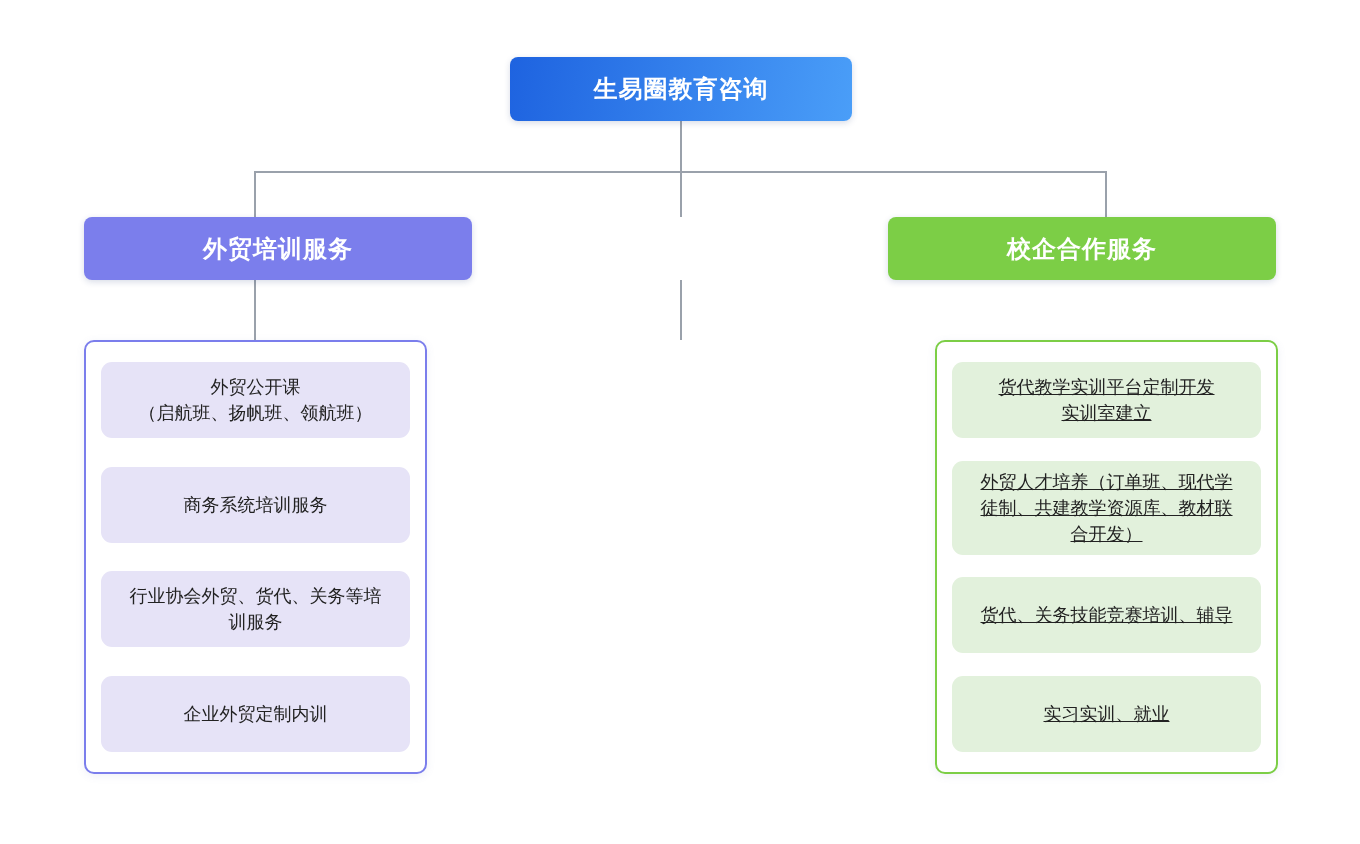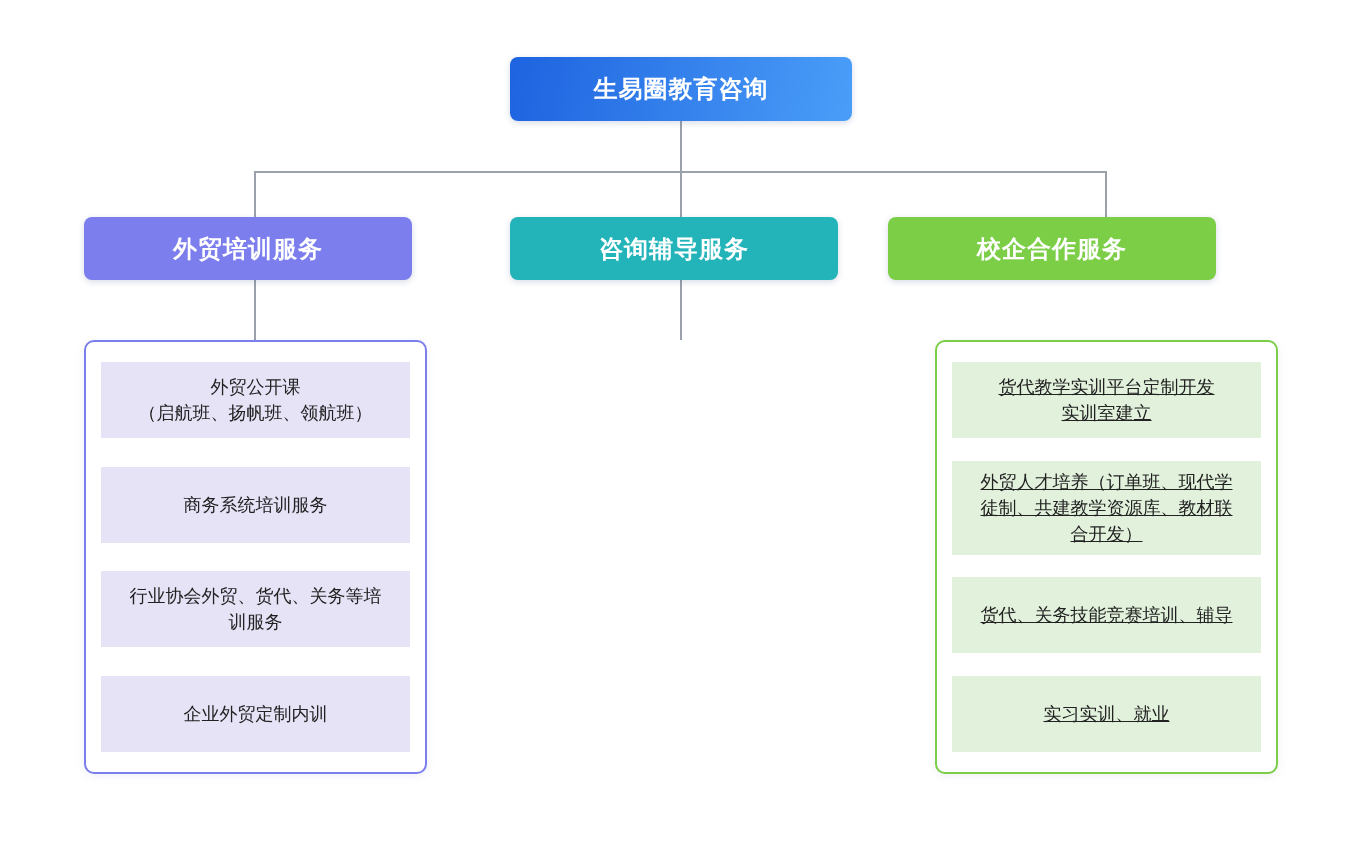--- a/index.html
+++ b/index.html
@@ -25,39 +25,39 @@
     color:var(--node_text,#fff);
     font-weight:bold;font-size:24px;
     letter-spacing:1px;
     box-shadow:0 2px 6px rgba(40,60,120,0.18);
     box-sizing:border-box;
   }
   .node.root{
     left:510px;top:57px;width:342px;height:64px;
     background:linear-gradient(100deg,var(--root_gradient_from,#1E63E0),var(--root_gradient_to,#4A9EF8));
   }
-  .node.header{top:217px;width:328px;height:63px;}
+  .node.header{top:217px;width:388px;height:63px;}
   .node.h1{left:84px;background:var(--branch1,#7B7EEC);}
   .node.h2{left:510px;background:var(--branch2,#23B4BA);}
   .node.h3{left:888px;background:var(--branch3,#7CCE46);}
   
   .container{
     position:absolute;top:340px;width:343px;height:434px;
     background:#fff;
     border:2px solid;border-radius:10px;
     box-sizing:border-box;
     display:flex;flex-direction:column;justify-content:space-between;
     padding:20px 15px;
     box-shadow:0 2px 8px rgba(100,110,180,0.10);
   }
   .container.c1{left:84px;border-color:var(--branch1,#7B7EEC);}
   .container.c2{left:510px;border-color:var(--branch2,#23B4BA);}
   .container.c3{left:935px;border-color:var(--branch3,#7CCE46);}
   .item{
-    border-radius:0;
+    border-radius:11px;
     min-height:76px;
     display:flex;align-items:center;justify-content:center;
     text-align:center;
     font-size:18px;line-height:1.45;
     color:var(--item_text,#222);
     padding:8px 23px;
     box-sizing:border-box;
     white-space:pre-line;
   }
   .c1 .item{background:var(--branch1_item_bg,#E6E3F7);}
@@ -77,23 +77,20 @@
   <div class="line v" style="left:254px;top:280px;height:60px"></div>
   <div class="line v" style="left:680px;top:280px;height:60px"></div>
 
   <div class="node root">
     <span>生易圈教育咨询</span>
   </div>
 
   <div class="node header h1">
     <span>外贸培训服务</span>
   </div>
-  <div class="node header h2">
-    <span>咨询辅导服务</span>
-  </div>
   <div class="node header h3">
     <span>校企合作服务</span>
   </div>
 
   <div class="container c1">
     <div class="item">外贸公开课
 （启航班、扬帆班、领航班）</div>
     <div class="item">商务系统培训服务</div>
     <div class="item">行业协会外贸、货代、关务等培训服务</div>
     <div class="item">企业外贸定制内训</div>

